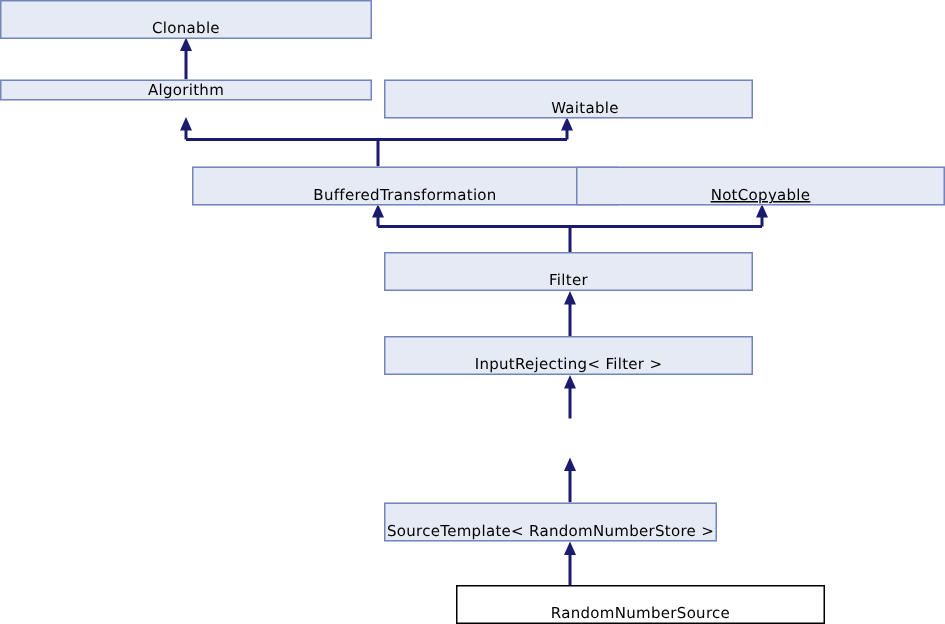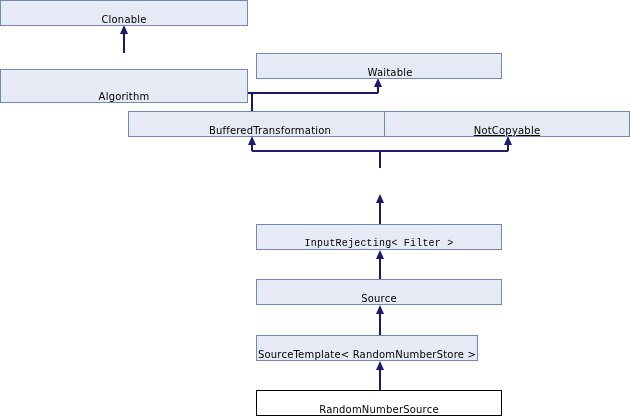--- a/index.html
+++ b/index.html
@@ -33,20 +33,21 @@
     justify-content: center;
     font-size: 10px;
     color: #000000;
     letter-spacing: 0.2px;
     white-space: nowrap;
     z-index: 2;
   }
   .node.current {
     border: 1px solid #000000;
     background: #FFFFFF;
+    margin-left: 48px;
   }
   .node-label {
     line-height: 1;
     pointer-events: none;
   }
 </style>
 </head>
 <body>
 
 <div id="diagram">
@@ -99,37 +100,37 @@
 
     <g>
       <line x1="380" y1="390" x2="380" y2="368" stroke="#1A1A6E" stroke-width="2"></line>
       <polygon points="380,361 376,370 384,370" fill="#1A1A6E"></polygon>
     </g>
   </svg>
 
   <div class="node" id="node-clonable" style="left: 0px; top: 0px; width: 248px; height: 26px;">
     <span class="node-label">Clonable</span>
   </div>
-  <div class="node" id="node-algorithm" style="left: 0px; top: 69px; width: 248px; height: 34px;">
+  <div class="node" id="node-algorithm" style="left: 0px; top: 53px; width: 248px; height: 14px;">
     <span class="node-label">Algorithm</span>
   </div>
   <div class="node" id="node-waitable" style="left: 256px; top: 53px; width: 246px; height: 26px; padding-left: 22px;">
     <span class="node-label">Waitable</span>
   </div>
   <div class="node" id="node-bufferedtransformation" style="left: 128px; top: 111px; width: 284px; height: 26px;">
     <span class="node-label">BufferedTransformation</span>
   </div>
   <div class="node" id="node-notcopyable" style="left: 384px; top: 111px; width: 246px; height: 26px; text-decoration: underline;">
     <span class="node-label">NotCopyable</span>
   </div>
-  <div class="node" id="node-inputrejecting" style="left: 256px; top: 224px; width: 246px; height: 26px; font-family: Liberation Mono, monospace;">
+  <div class="node" id="node-filter" style="left: 256px; top: 168px; width: 246px; height: 26px;">
+    <span class="node-label">Filter</span>
+  </div>
+  <div class="node" id="node-inputrejecting" style="left: 256px; top: 224px; width: 246px; height: 26px;">
     <span class="node-label">InputRejecting&lt; Filter &gt;</span>
-  </div>
-  <div class="node" id="node-source" style="left: 256px; top: 279px; width: 246px; height: 26px;">
-    <span class="node-label">Source</span>
   </div>
   <div class="node" id="node-sourcetemplate" style="left: 256px; top: 335px; width: 222px; height: 26px;">
     <span class="node-label">SourceTemplate&lt; RandomNumberStore &gt;</span>
   </div>
   <div class="node current" id="node-randomnumbersource" style="left: 256px; top: 390px; width: 246px; height: 26px;">
     <span class="node-label">RandomNumberSource</span>
   </div>
 
 </div>
 

